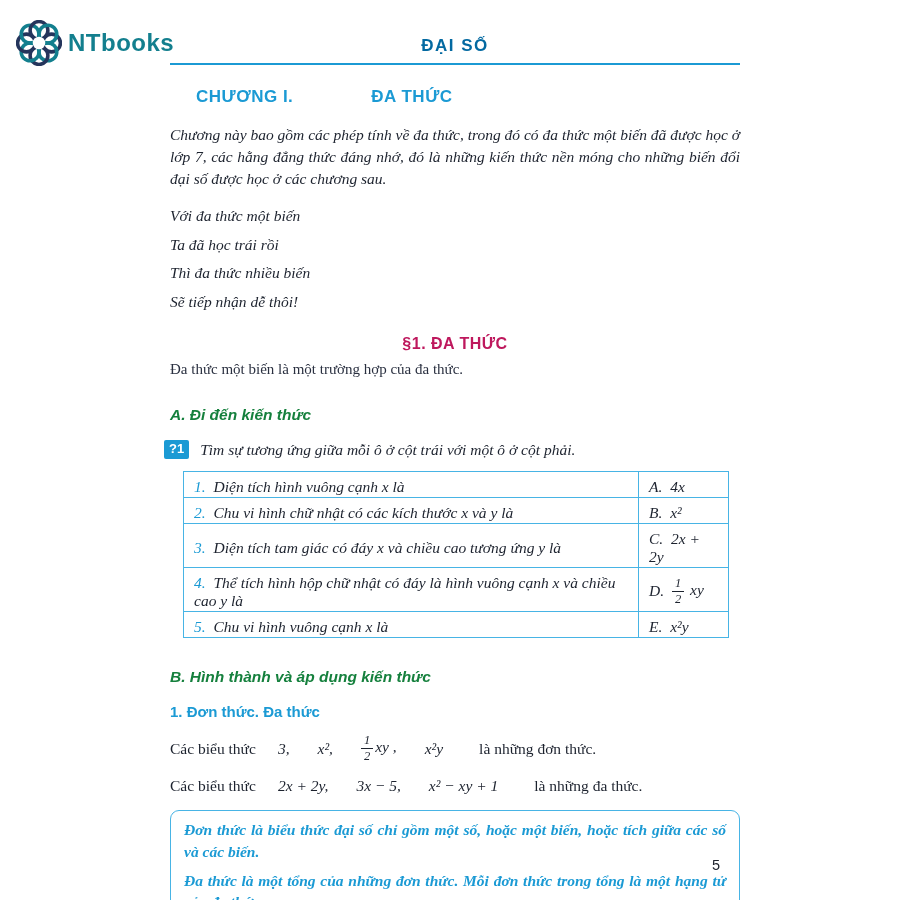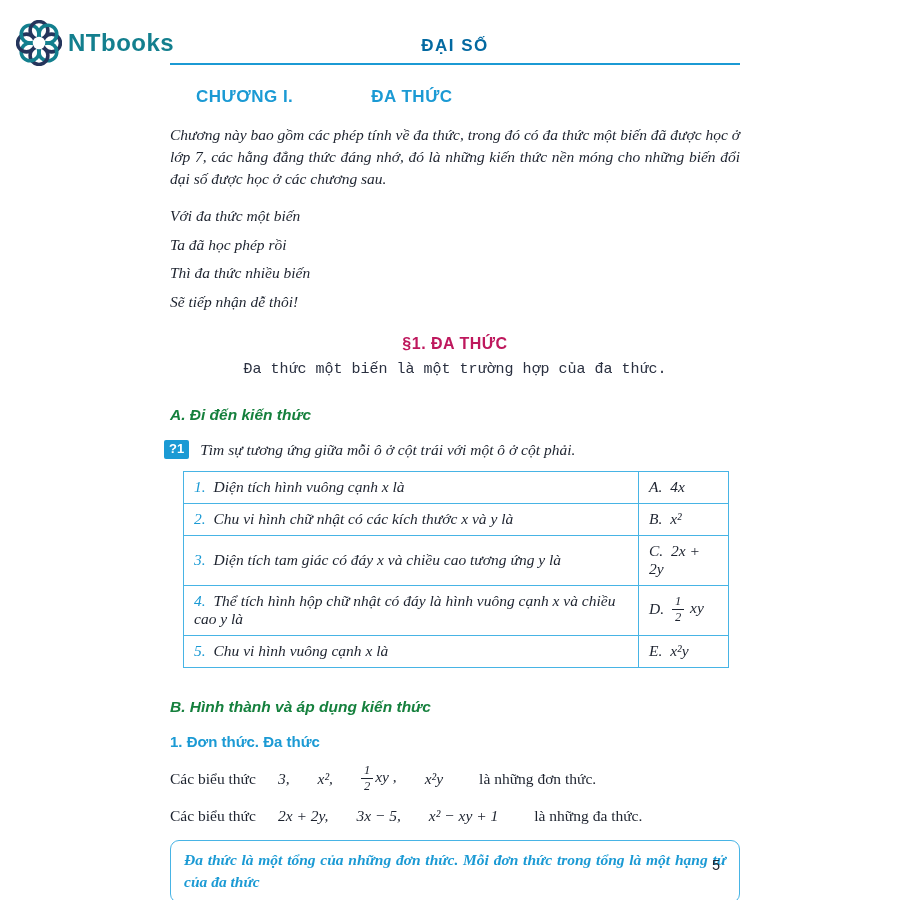--- a/index.html
+++ b/index.html
@@ -21,36 +21,36 @@
                   font-family:"Liberation Sans", sans-serif; font-weight:bold; font-size:17px;
                   color:#1b9ad4; letter-spacing:.5px; }
 
   .intro { margin-top:17px; font-style:italic; font-size:15.5px; line-height:1.42;
            text-align:justify; color:#1c222e; }
 
   .poem { margin-top:12px; font-style:italic; font-size:15.5px; line-height:1.85; color:#1c222e; }
 
   .section-title { margin-top:18px; text-align:center; font-family:"Liberation Sans", sans-serif;
                    font-weight:bold; font-size:16px; color:#be185d; letter-spacing:.5px; }
-  .section-subtitle { margin-top:8px; text-align:center; font-family:Liberation Mono, monospace;
+  .section-subtitle { margin-top:8px; text-align:left; font-family:Liberation Serif, serif;
                       font-size:15px; color:#2a3040; }
 
   .part-heading { font-family:"Liberation Sans", sans-serif; font-weight:bold; font-style:italic;
                   font-size:15.5px; color:#15803d; }
   .part-a { margin-top:28px; }
   .part-b { margin-top:30px; }
 
   .activity { display:flex; align-items:flex-start; gap:11px; margin-top:16px; margin-left:-6px; }
   .badge { flex:0 0 auto; background:#1b9ad4; color:#fff; font-family:"Liberation Sans", sans-serif;
            font-weight:bold; font-size:13px; padding:2px 5px 3px; border-radius:2px; line-height:1.1; }
   .activity-text { font-style:italic; font-size:15.5px; padding-top:1px; }
 
   .match-table { border-collapse:collapse; margin:12px 0 0 13px; width:545px; table-layout:fixed; }
   .match-table td { border:1.5px solid #47b4e5; font-size:15.5px; font-style:italic;
-                    padding:6px 10px 7px; vertical-align:middle; }
+                    padding:6px 10px 1px; vertical-align:middle; }
   .left-cell { width:455px; }
   .right-cell { width:90px; }
   .row-num { color:#1b9ad4; margin-right:4px; }
   .row-letter { margin-right:4px; }
   .row-text, .row-expr { color:#1c222e; }
 
   .sub-heading { margin-top:17px; font-family:"Liberation Sans", sans-serif; font-weight:bold;
                  font-size:15px; color:#1b9ad4; }
 
   .expr-line { display:flex; align-items:center; margin-top:14px; font-size:15.5px; color:#1c222e; }
@@ -97,21 +97,21 @@
 
   <div class="chapter-line">
     <span>CHƯƠNG I.</span>
     <span>ĐA THỨC</span>
   </div>
 
   <p class="intro">Chương này bao gồm các phép tính về đa thức, trong đó có đa thức một biến đã được học ở lớp 7, các hằng đẳng thức đáng nhớ, đó là những kiến thức nền móng cho những biến đổi đại số được học ở các chương sau.</p>
 
   <div class="poem">
     <div>Với đa thức một biến</div>
-    <div>Ta đã học phép rồi</div>
+    <div>Ta đã học trái rồi</div>
     <div>Thì đa thức nhiều biến</div>
     <div>Sẽ tiếp nhận dễ thôi!</div>
   </div>
 
   <div class="section-title">§1. ĐA THỨC</div>
   <div class="section-subtitle">Đa thức một biến là một trường hợp của đa thức.</div>
 
   <div class="part-heading part-a">A. Đi đến kiến thức</div>
 
   <div class="activity">
@@ -198,18 +198,19 @@
 
   <div class="expr-line">
     <span class="prefix">Các biểu thức</span>
     <span class="item">2x + 2y,</span>
     <span class="item">3x − 5,</span>
     <span class="item">x² − xy + 1</span>
     <span class="tail">là những đa thức.</span>
   </div>
 
   <div class="def-box">
+    <p>Đơn thức là biểu thức đại số chỉ gồm một số, hoặc một biến, hoặc tích giữa các số và các biến.</p>
     <p>Đa thức là một tổng của những đơn thức. Mỗi đơn thức trong tổng là một hạng tử của đa thức</p>
   </div>
 
 </div>
 
 <div class="page-number">5</div>
 
 </body></html>

